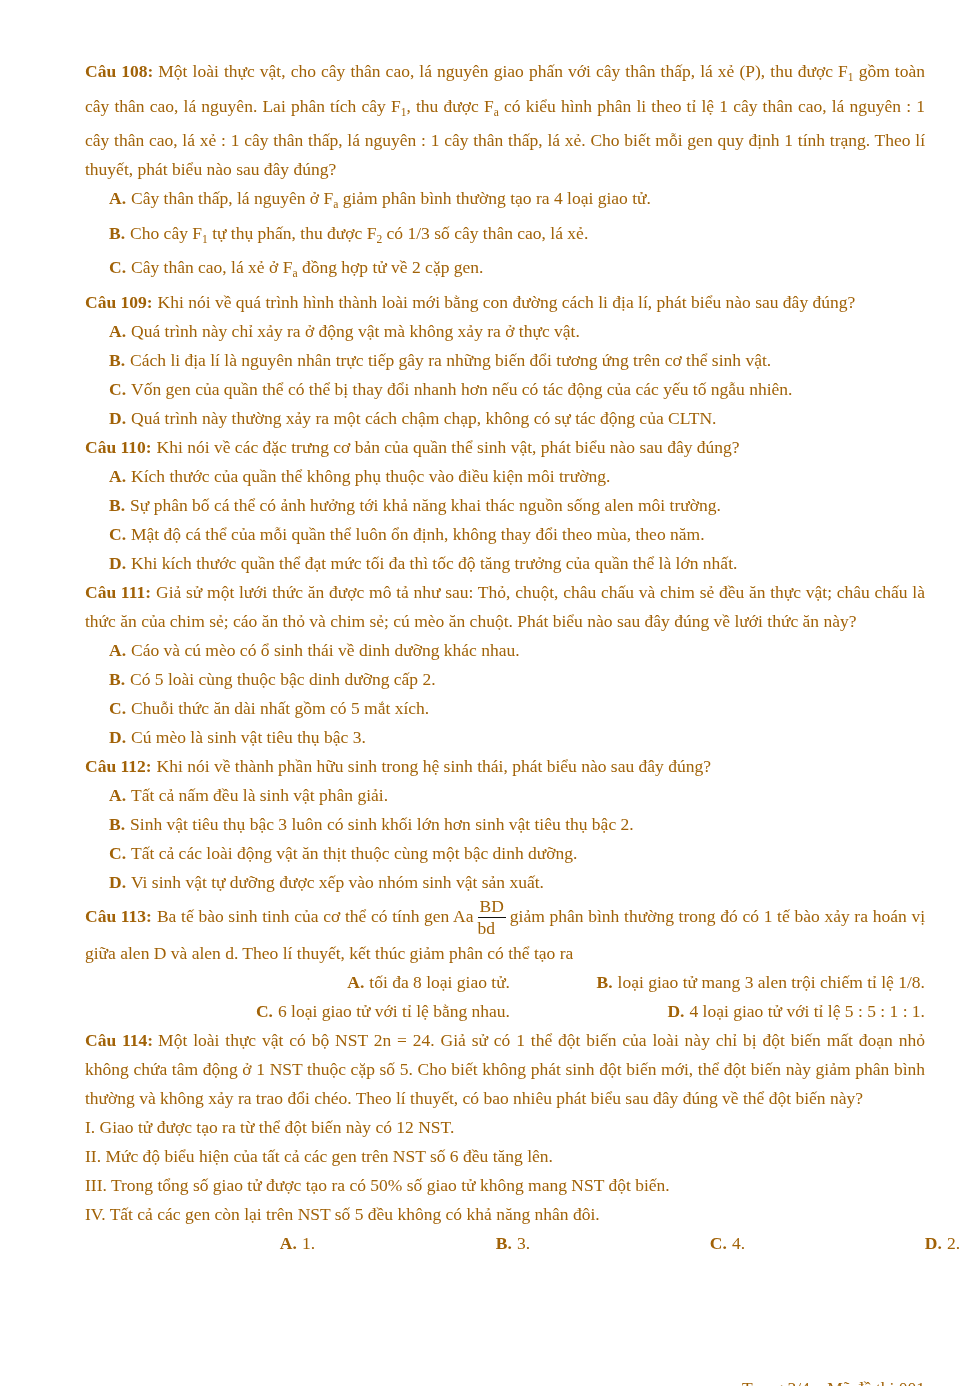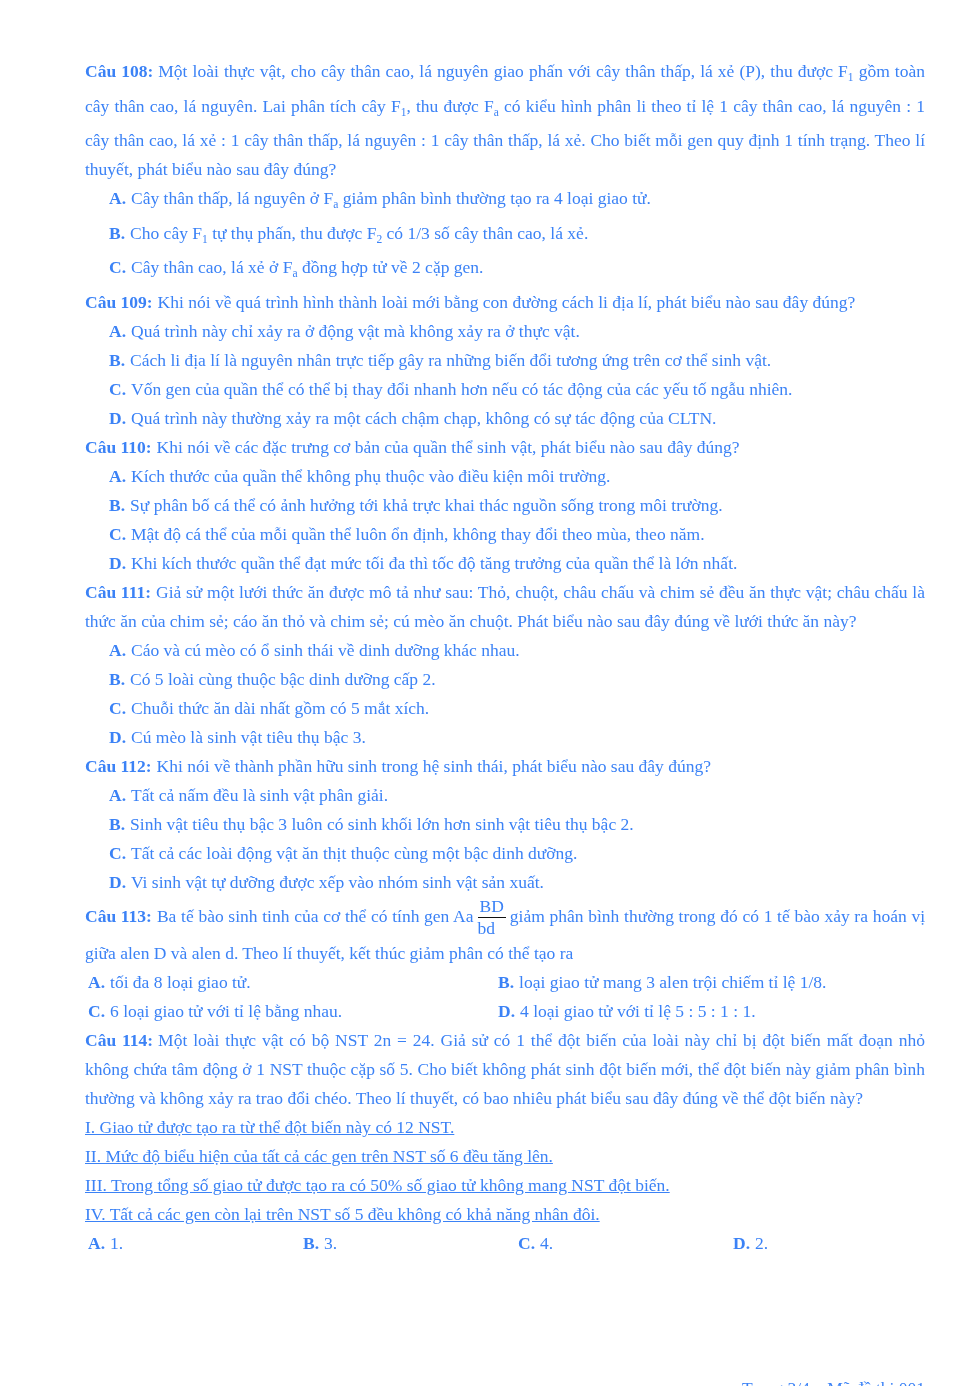--- a/index.html
+++ b/index.html
@@ -6,21 +6,21 @@
     margin: 0;
     padding: 0;
     background: #ffffff;
   }
   .page {
     width: 980px;
     height: 1386px;
     box-sizing: border-box;
     position: relative;
     background: #ffffff;
-    color: #3b82f6;
+    color: #a16207;
     font-family: "Liberation Serif", "DejaVu Serif", serif;
     font-size: 17.5px;
     line-height: 29px;
     padding: 57px 55px 0 85px;
     overflow: hidden;
   }
   .q-body {
     text-align: justify;
   }
   .q-num {
@@ -30,25 +30,25 @@
   .option {
     margin-left: 24px;
     text-align: justify;
   }
   .opt-label {
     font-weight: bold;
     margin-right: 5px;
   }
   .statement {
     text-align: justify;
-    text-decoration: underline;
   }
   .opt-row {
-    margin-left: 3px;
+    margin-left: 15px;
     display: flex;
+    text-align: right;
   }
   .opt-row.two > .cell:first-child { width: 410px; flex: none; }
   .opt-row.two > .cell:last-child  { flex: 1; }
   .opt-row.four > .cell { width: 215px; flex: none; }
   .sub {
     font-size: 11.5px;
     vertical-align: -3.5px;
   }
   .frac {
     display: inline-block;
@@ -88,21 +88,21 @@
       <div class="q-block">
         <div class="q-body"><b class="q-num">Câu 109:</b><span>Khi nói về quá trình hình thành loài mới bằng con đường cách li địa lí, phát biểu nào sau đây đúng?</span></div>
         <div class="option"><b class="opt-label">A.</b><span><span>Quá trình này chỉ xảy ra ở động vật mà không xảy ra ở thực vật.</span></span></div>
         <div class="option"><b class="opt-label">B.</b><span><span>Cách li địa lí là nguyên nhân trực tiếp gây ra những biến đổi tương ứng trên cơ thể sinh vật.</span></span></div>
         <div class="option"><b class="opt-label">C.</b><span><span>Vốn gen của quần thể có thể bị thay đổi nhanh hơn nếu có tác động của các yếu tố ngẫu nhiên.</span></span></div>
         <div class="option"><b class="opt-label">D.</b><span><span>Quá trình này thường xảy ra một cách chậm chạp, không có sự tác động của CLTN.</span></span></div>
       </div>
       <div class="q-block">
         <div class="q-body"><b class="q-num">Câu 110:</b><span>Khi nói về các đặc trưng cơ bản của quần thể sinh vật, phát biểu nào sau đây đúng?</span></div>
         <div class="option"><b class="opt-label">A.</b><span><span>Kích thước của quần thể không phụ thuộc vào điều kiện môi trường.</span></span></div>
-        <div class="option"><b class="opt-label">B.</b><span><span>Sự phân bố cá thể có ảnh hưởng tới khả trực khai thác nguồn sống trong môi trường.</span></span></div>
+        <div class="option"><b class="opt-label">B.</b><span><span>Sự phân bố cá thể có ảnh hưởng tới khả năng khai thác nguồn sống alen môi trường.</span></span></div>
         <div class="option"><b class="opt-label">C.</b><span><span>Mật độ cá thể của mỗi quần thể luôn ổn định, không thay đổi theo mùa, theo năm.</span></span></div>
         <div class="option"><b class="opt-label">D.</b><span><span>Khi kích thước quần thể đạt mức tối đa thì tốc độ tăng trưởng của quần thể là lớn nhất.</span></span></div>
       </div>
       <div class="q-block">
         <div class="q-body"><b class="q-num">Câu 111:</b><span>Giả sử một lưới thức ăn được mô tả như sau: Thỏ, chuột, châu chấu và chim sẻ đều ăn thực vật; châu chấu là thức ăn của chim sẻ; cáo ăn thỏ và chim sẻ; cú mèo ăn chuột. Phát biểu nào sau đây đúng về lưới thức ăn này?</span></div>
         <div class="option"><b class="opt-label">A.</b><span><span>Cáo và cú mèo có ổ sinh thái về dinh dưỡng khác nhau.</span></span></div>
         <div class="option"><b class="opt-label">B.</b><span><span>Có 5 loài cùng thuộc bậc dinh dưỡng cấp 2.</span></span></div>
         <div class="option"><b class="opt-label">C.</b><span><span>Chuỗi thức ăn dài nhất gồm có 5 mắt xích.</span></span></div>
         <div class="option"><b class="opt-label">D.</b><span><span>Cú mèo là sinh vật tiêu thụ bậc 3.</span></span></div>
       </div>

